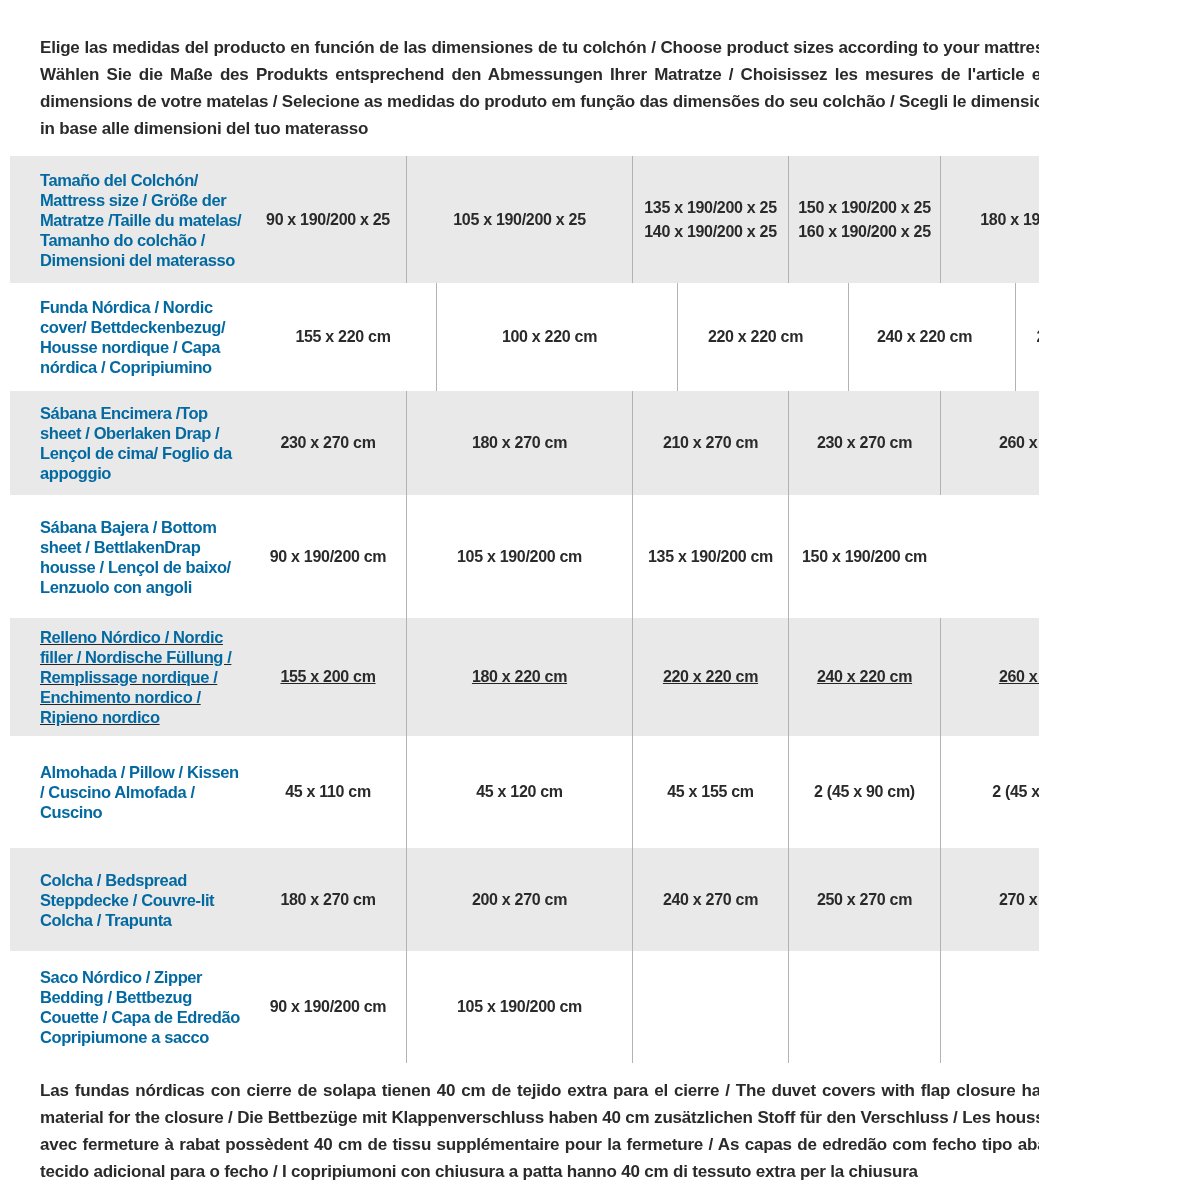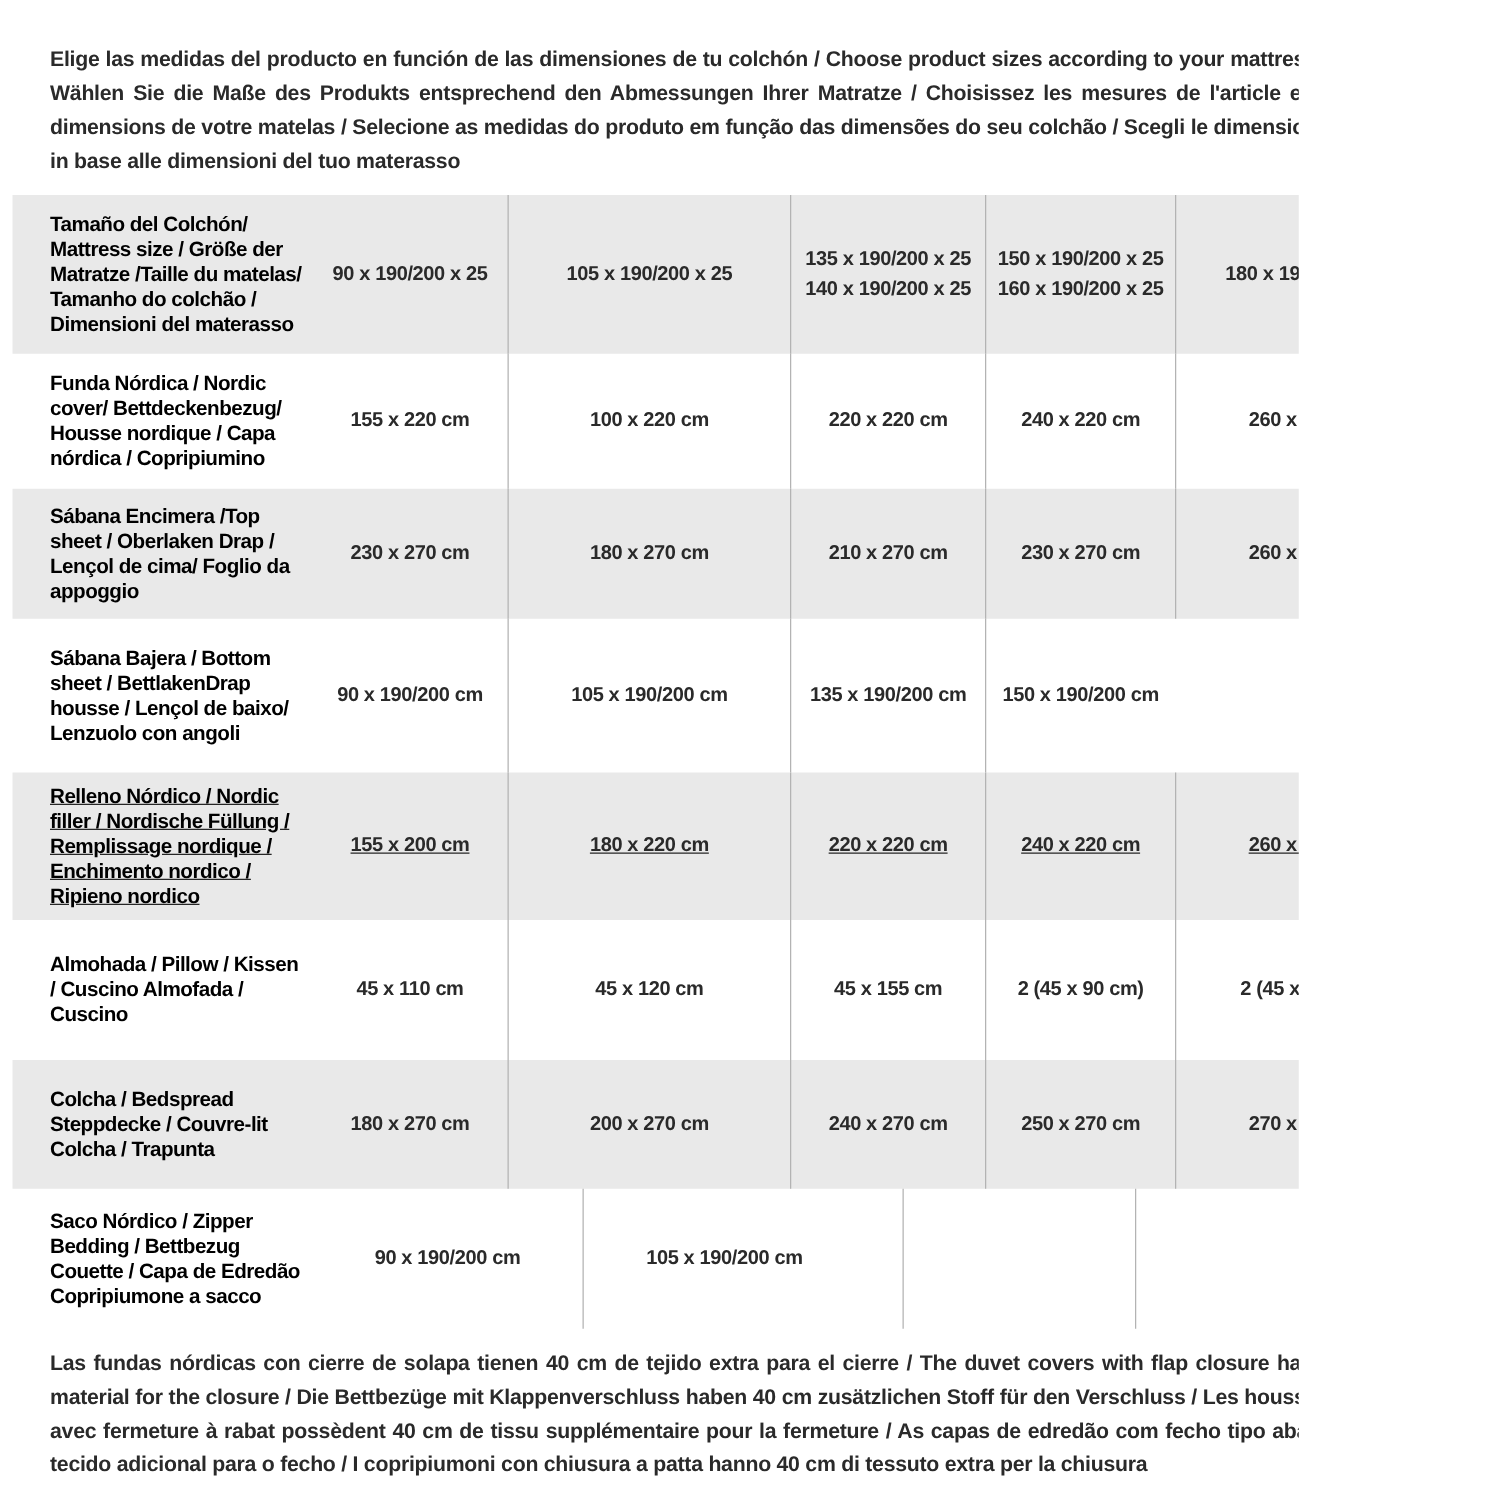--- a/index.html
+++ b/index.html
@@ -16,37 +16,37 @@
   .footnote{margin-top:14px;}
   .size-table{
     margin-left:10px;width:1187px;margin-top:14px;
   }
   .row{
     display:grid;
     grid-template-columns:240px 156px 226px 156px 152px auto;
   }
   .row:nth-child(odd){background:#e9e9e9;}
   .row:nth-child(1){min-height:127px;}
-  .row:nth-child(2){min-height:108px;}
+  .row:nth-child(2){min-height:108px;gap:15px;}
   .row:nth-child(3){min-height:104px;}
   .row:nth-child(4){min-height:123px;}
   .row:nth-child(5){min-height:118px;text-decoration:underline;}
   .row:nth-child(6){min-height:112px;}
   .row:nth-child(7){min-height:103px;}
-  .row:nth-child(8){min-height:112px;gap:30px;}
+  .row:nth-child(8){min-height:112px;}
   .cell{
     display:flex;align-items:center;justify-content:center;text-align:center;
     font-size:16px;letter-spacing:-0.3px;line-height:24px;white-space:pre-line;
     color:#2a2a2a;min-width:0;
   }
   .cell.divider{border-left:1px solid #b3b3b3;}
   .cell.label{
     justify-content:flex-start;text-align:left;
     padding-left:30px;padding-right:6px;
-    font-size:16.5px;line-height:20px;letter-spacing:-0.4px;color:#000000;
+    font-size:16.5px;line-height:20px;letter-spacing:-0.4px;color:#0369a1;
   }
   .cell.last{padding-right:45px;}
 </style>
 </head>
 <body>
 
 <div class="page">
   <p class="para intro">Elige las medidas del producto en función de las dimensiones de tu colchón / Choose product sizes according to your mattress dimensions / Wählen Sie die Maße des Produkts entsprechend den Abmessungen Ihrer Matratze / Choisissez les mesures de l'article en fonction des dimensions de votre matelas / Selecione as medidas do produto em função das dimensões do seu colchão / Scegli le dimensioni del prodotto in base alle dimensioni del tuo materasso</p>
 
   <div class="size-table" id="size-table">

